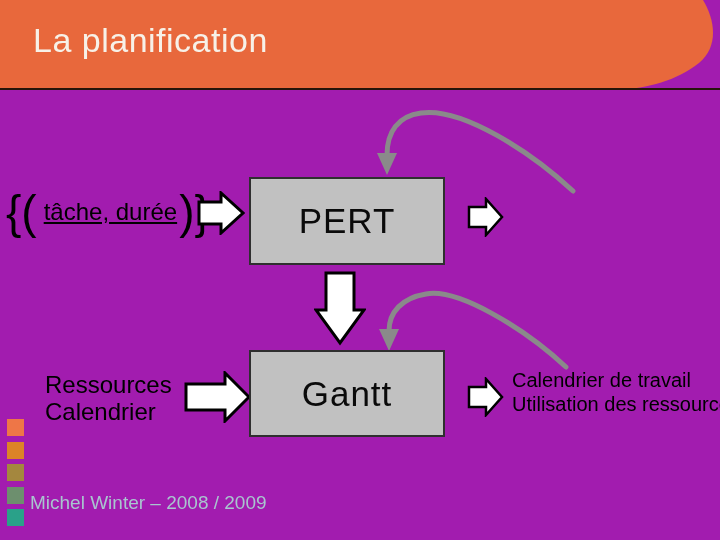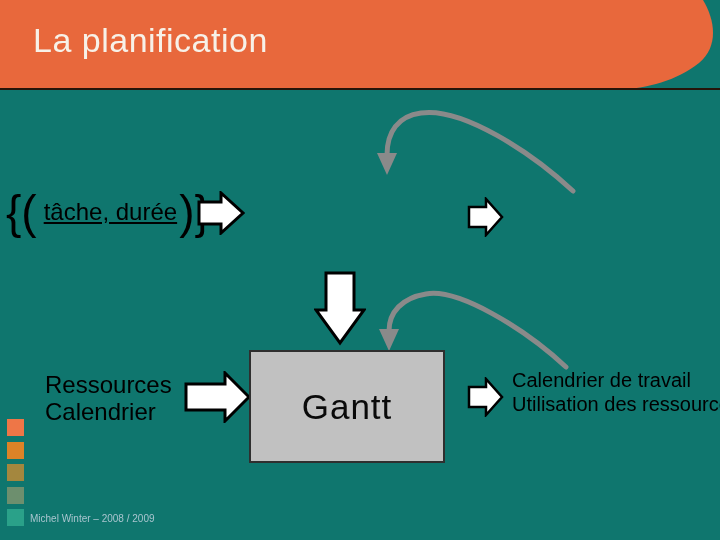--- a/index.html
+++ b/index.html
@@ -1,17 +1,17 @@
 <!DOCTYPE html>
 <html><head>
 <meta charset="utf-8">
 <style>
   html,body{margin:0;padding:0;background:#ffffff;}
   #slide{
-    position:relative;width:720px;height:540px;background:#0f766e;
+    position:relative;width:720px;height:540px;background:#a21caf;
     overflow:hidden;font-family:"Liberation Sans",sans-serif;color:#000;
   }
   
   #banner-svg{position:absolute;left:0;top:0;display:block;}
   #slide-title{
     position:absolute;left:33px;top:23px;font-size:34px;line-height:1;
     color:#F7F1E8;letter-spacing:.5px;white-space:nowrap;
   }
   
   #input1{
@@ -22,32 +22,32 @@
   .small-label{font-size:24px;line-height:1;}
   #input1 .small-label{margin:0 2px 0 7px;text-decoration:underline;}
   
   .gray-box{
     position:absolute;left:249px;width:196px;box-sizing:border-box;
     background:#C1C1C1;border:2px solid #2F2F2F;
     display:flex;align-items:center;justify-content:center;
     font-size:35px;letter-spacing:1px;color:#0A0A0A;
   }
   #pert-box{top:177px;height:88px;}
-  #gantt-box{top:350px;height:113px;}
+  #gantt-box{top:350px;height:87px;}
   
   .abs{position:absolute;display:block;}
   .block-arrow polygon{fill:#ffffff;stroke:#000000;stroke-linejoin:miter;}
   
   .out-text{position:absolute;left:512px;font-size:20px;line-height:23.5px;white-space:nowrap;}
   #output1{top:192px;}
   #output2{top:369px;}
   #input2{position:absolute;left:45px;top:371px;font-size:24px;line-height:27px;white-space:nowrap;}
   
   #footer-credit{
-    position:absolute;left:30px;top:513px;font-size:10px;
+    position:absolute;left:30px;top:492px;font-size:19px;
     color:#A9C5CF;white-space:nowrap;
   }
 </style>
 </head>
 <body>
 
 <div id="slide">
 
   <svg id="banner-svg" width="720" height="92" viewBox="0 0 720 92">
     <path d="M0,0 H703 C715,20 719,46 699,63 C676,81 648,88 618,90 H0 Z" fill="#E8683C"></path>
@@ -69,20 +69,23 @@
   <div id="input1">
     <span class="brace">{(</span>
     <span class="small-label">tâche, durée</span>
     <span class="brace">)}</span>
   </div>
 
   <svg class="abs block-arrow" style="left:197px;top:191px;" width="48" height="44" viewBox="0 0 48 44">
     <polygon points="2,11 24,11 24,2 46,22 24,42 24,33 2,33" stroke-width="3"></polygon>
   </svg>
 
+  <div id="pert-box" class="gray-box">
+    <span>PERT</span>
+  </div>
 
   <svg class="abs block-arrow" style="left:467px;top:197px;" width="37" height="40" viewBox="0 0 37 40">
     <polygon points="2,10 19,10 19,2 35,20 19,38 19,30 2,30" stroke-width="2.5"></polygon>
   </svg>
 
 
   <svg class="abs block-arrow" style="left:314px;top:271px;" width="52" height="75" viewBox="0 0 52 75">
     <polygon points="12,2 40,2 40,39 50,39 26,72 2,39 12,39" stroke-width="3"></polygon>
   </svg>
 

